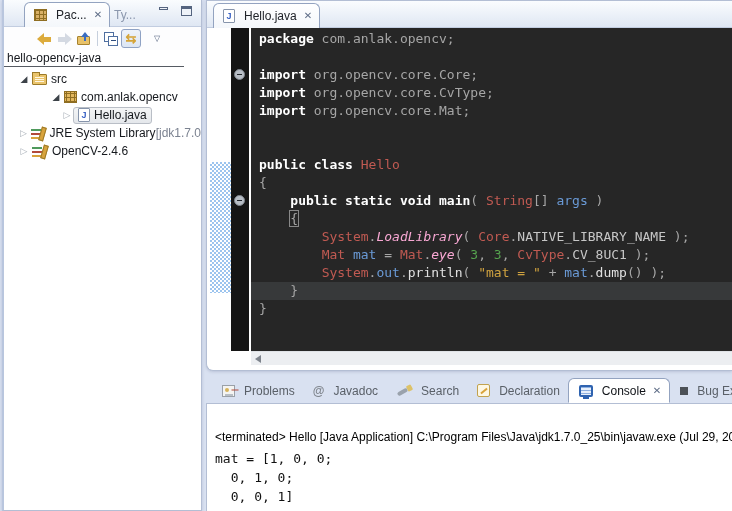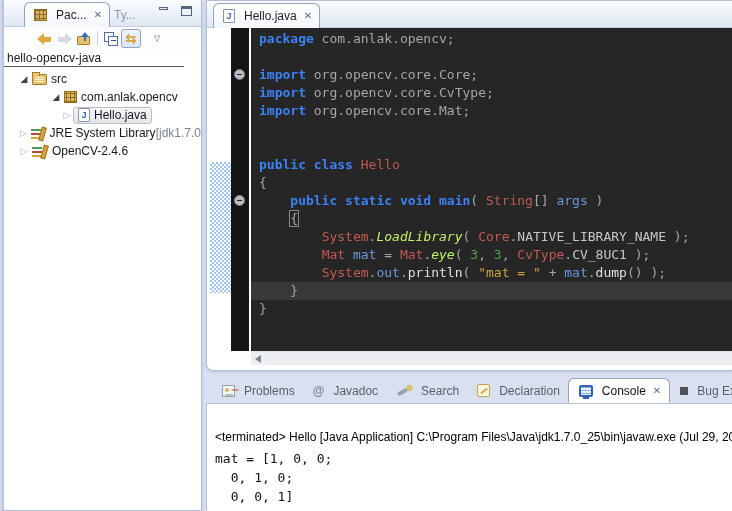--- a/index.html
+++ b/index.html
@@ -96,27 +96,27 @@
                        linear-gradient(45deg,#9cc4ee 25%,transparent 25%,transparent 75%,#9cc4ee 75%);
       background-size:4px 4px; background-position:0 0,2px 2px; }
   .ann-ruler { position:absolute; left:24px; top:0; bottom:0; width:18px; background:#151515; }
   .fold-mark { position:absolute; left:3px; width:11px; height:11px; border-radius:6px; background:#b7bdc5; border:1px solid #7e848c; }
   .fold-mark::after { content:""; display:block; width:5px; height:1px; background:#20242a; margin:4px auto 0; }
   .ruler-div { position:absolute; left:42px; top:0; bottom:0; width:2px; background:#fff; }
   #code { position:absolute; left:44px; top:0; right:0; bottom:0; background:#262626; overflow:hidden;
           font-family:"DejaVu Sans Mono", monospace; font-size:13px; padding:2px 0 0 8px; }
   .cline { height:18px; line-height:18px; white-space:pre; position:relative; }
   .cline.hl { background:#37393a; margin-left:-8px; padding-left:8px; }
-  .tk-k { color:#3b82f6; font-weight:bold;text-align:right; }
+  .tk-k { color:#ffffff; font-weight:bold;text-align:right; }
   .tk-p { color:#a6a6a6; }
   .tk-t { color:#c05a52; }
   .tk-v { color:#6a9ad6; }
   .tk-n { color:#55a24e; }
   .tk-s { color:#cfa23f; }
-  .tk-m { color:#bef264; font-style:italic; }
+  .tk-m { color:#f9a8d4; font-style:italic; }
   .tk-c { color:#c6c6c6; }
   .tk-f { color:#e0e0e0; }
   .tk-b { color:#a6a6a6; outline:1px solid #888; }
   #hscroll { position:absolute; left:44px; right:0; top:350px; height:14px; background:#eceef1; border-top:1px solid #dfe2e6; }
   .hs-left { position:absolute; left:4px; top:3px; width:0; height:0; border-top:4px solid transparent; border-bottom:4px solid transparent; border-right:6px solid #7d838c; }
 
   
   #views { position:absolute; left:206px; top:376px; width:564px; height:135px; }
   #vtabs { position:absolute; left:6px; right:0; top:0; height:27px; display:flex; align-items:center; white-space:nowrap; overflow:hidden; }
   .vtab { display:flex; align-items:center; gap:5px; padding:0 8px; height:25px; margin-top:2px;

